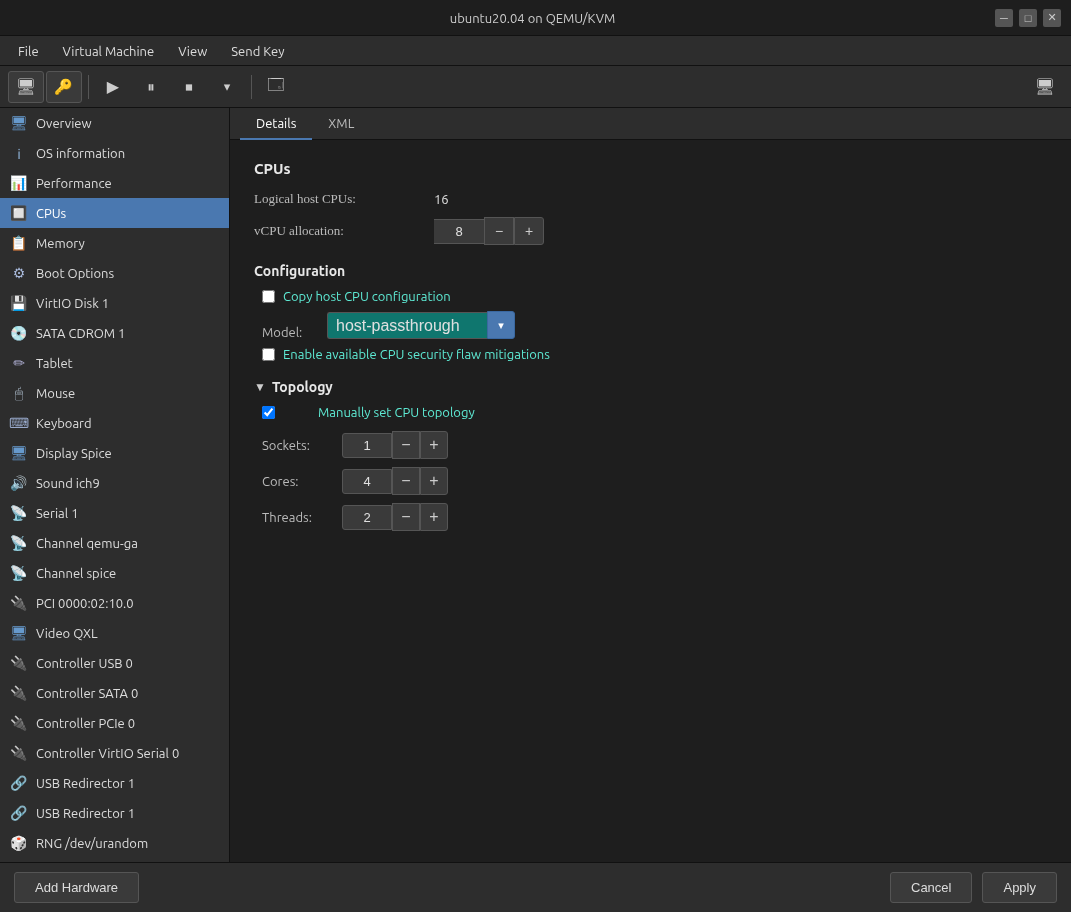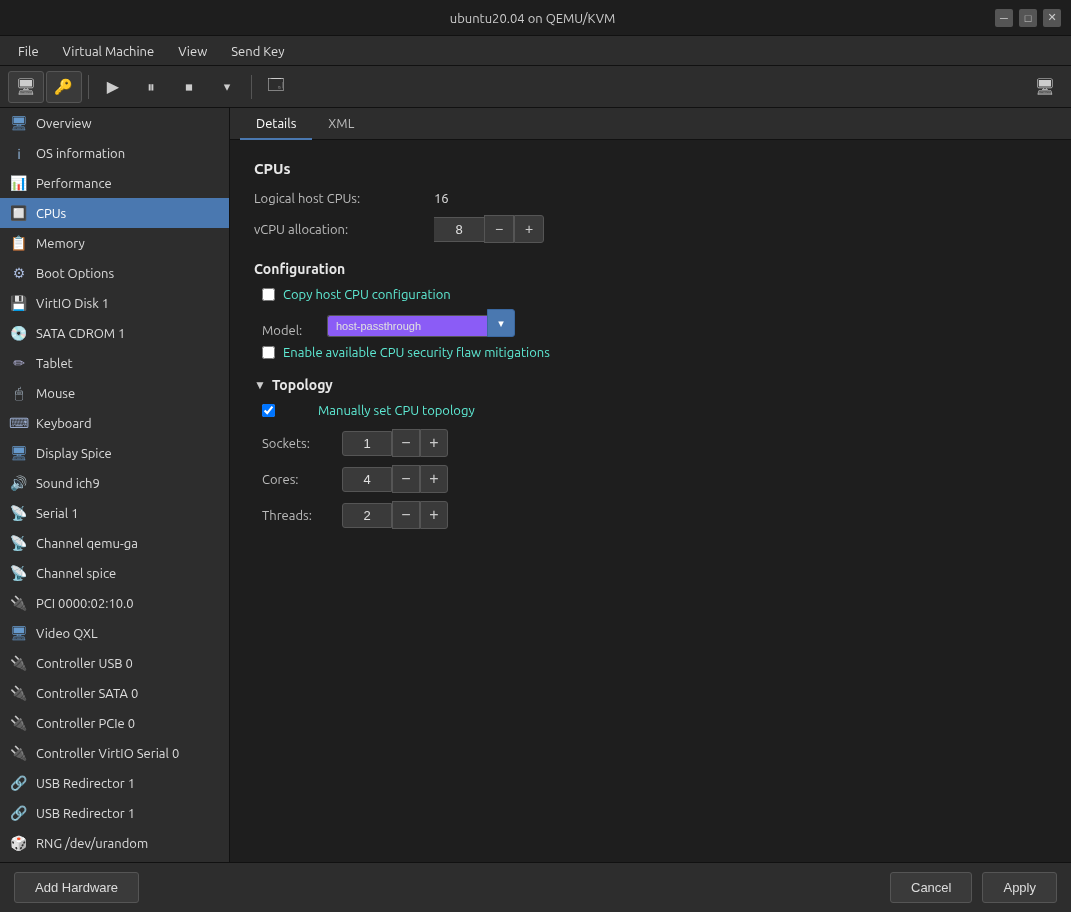--- a/index.html
+++ b/index.html
@@ -166,20 +166,21 @@
 
     .field-row {
       display: flex;
       align-items: center;
       margin-bottom: 10px;
     }
     .field-label {
       color: #bbb;
       font-size: 13px;
       min-width: 180px;
+      font-family: Liberation Serif, serif;
     }
     .field-value {
       color: #e0e0e0;
       font-size: 13px;
     }
 
     
     .vcpu-control {
       display: flex;
       align-items: center;
@@ -241,25 +242,25 @@
       display: flex;
       align-items: flex-end;
       margin-bottom: 8px;
       padding-left: 8px;
     }
     .model-label {
       color: #bbb;
       min-width: 65px;
     }
     .model-select {
-      background: #8b5cf6;
+      background: #0f766e;
       border: 1px solid #555;
       color: #e0e0e0;
       padding: 4px 8px;
-      font-size: 11px;
+      font-size: 16px;
       cursor: pointer;
       border-radius: 3px 0 0 3px;
       min-width: 160px;
       border-right: none;
       appearance: none;
     }
     .model-dropdown-btn {
       width: 28px;
       height: 28px;
       background: #4a78b0;

